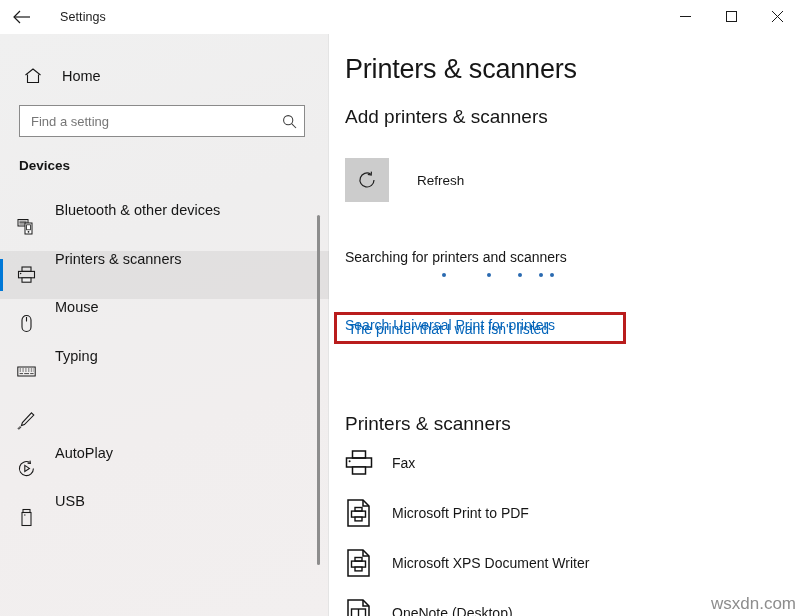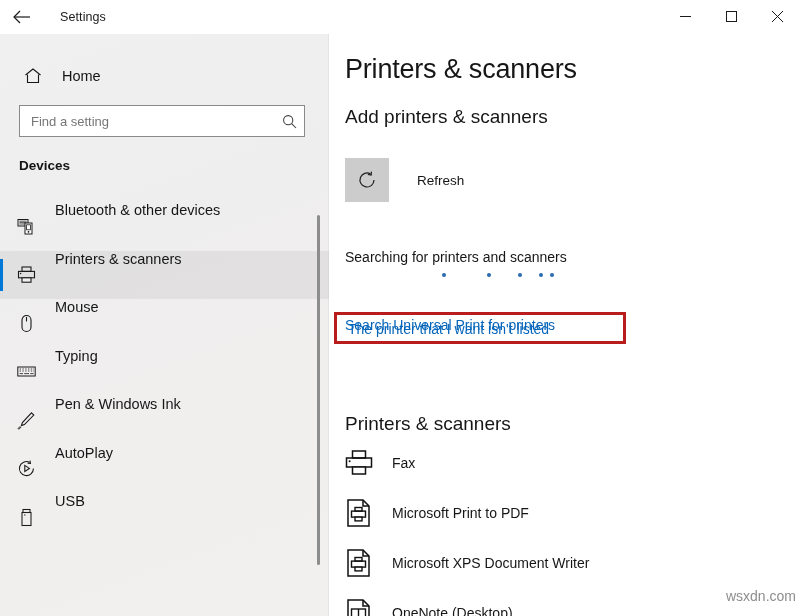--- a/index.html
+++ b/index.html
@@ -207,22 +207,22 @@
     display: flex; align-items: center; justify-content: center;
     color: #111111;
   }
   .pr-ico svg { display: block; }
   .pr-label {
     font-size: 14px; color: #161616;
     margin-left: 11px; white-space: nowrap;
   }
 
   #watermark {
-    position: absolute; right: 4px; bottom: 12px;
-    font-size: 14px; color: #8d8d8d;
+    position: absolute; right: 4px; bottom: 2px;
+    font-size: 17px; color: #8d8d8d;
     font-family: "Liberation Sans", sans-serif;
   }
 </style>
 </head>
 <body>
 
 <div id="app">
 
   <div id="titlebar">
     <div id="back-btn">
@@ -326,21 +326,20 @@
         <span class="nav-label">Typing</span>
       </div>
 
       <div class="nav-item">
         <span class="nav-ico">
           <svg width="19" height="19" viewBox="0 0 19 19" fill="none">
             <path d="M14.5 1.8 L16.8 4.1 L7.4 13.6 L4.4 14.6 L5.4 11.6 Z" fill="none" stroke="currentColor" stroke-width="1.1"></path>
             <path d="M1 17.5 C2.6 15.2 4.6 15.6 3.2 17.2 C2.2 18.2 0.8 17.8 1 17.5 Z" fill="none" stroke="currentColor" stroke-width="1"></path>
           </svg>
         </span>
-        <span class="nav-label">Pen &amp; Windows Ink</span>
       </div>
 
       <div class="nav-item">
         <span class="nav-ico">
           <svg width="19" height="19" viewBox="0 0 19 19" fill="none">
             <path d="M16.4 9.5 A7 7 0 1 1 12.5 3.3" fill="none" stroke="currentColor" stroke-width="1.1"></path>
             <path d="M13 1.6 L13.4 4.4 L10.6 4.1" fill="none" stroke="currentColor" stroke-width="1.1"></path>
             <path d="M7.8 6.4 L12.4 9.4 L7.8 12.4 Z" fill="none" stroke="currentColor" stroke-width="1.1"></path>
           </svg>
         </span>

